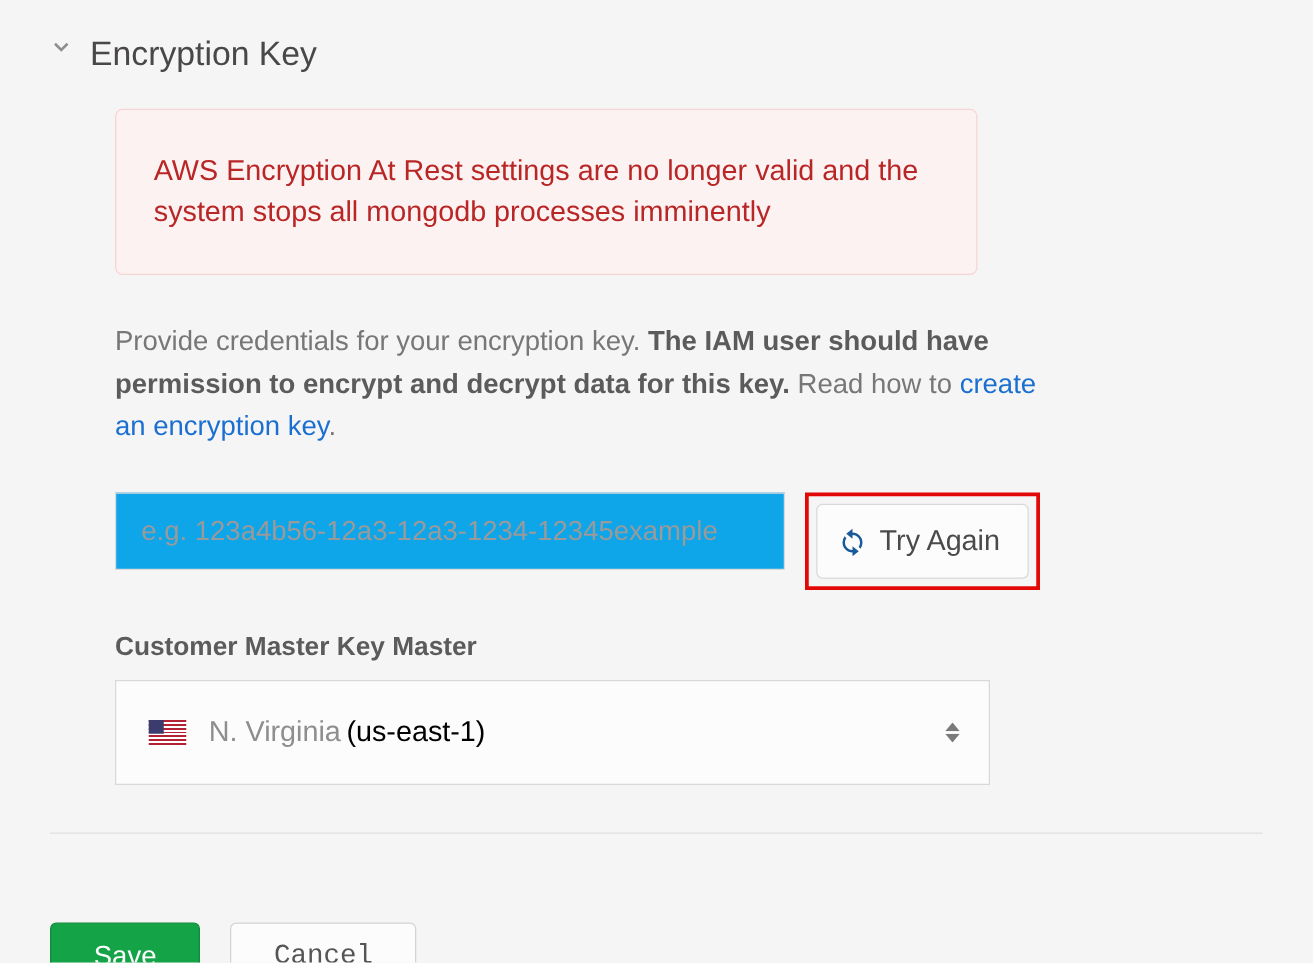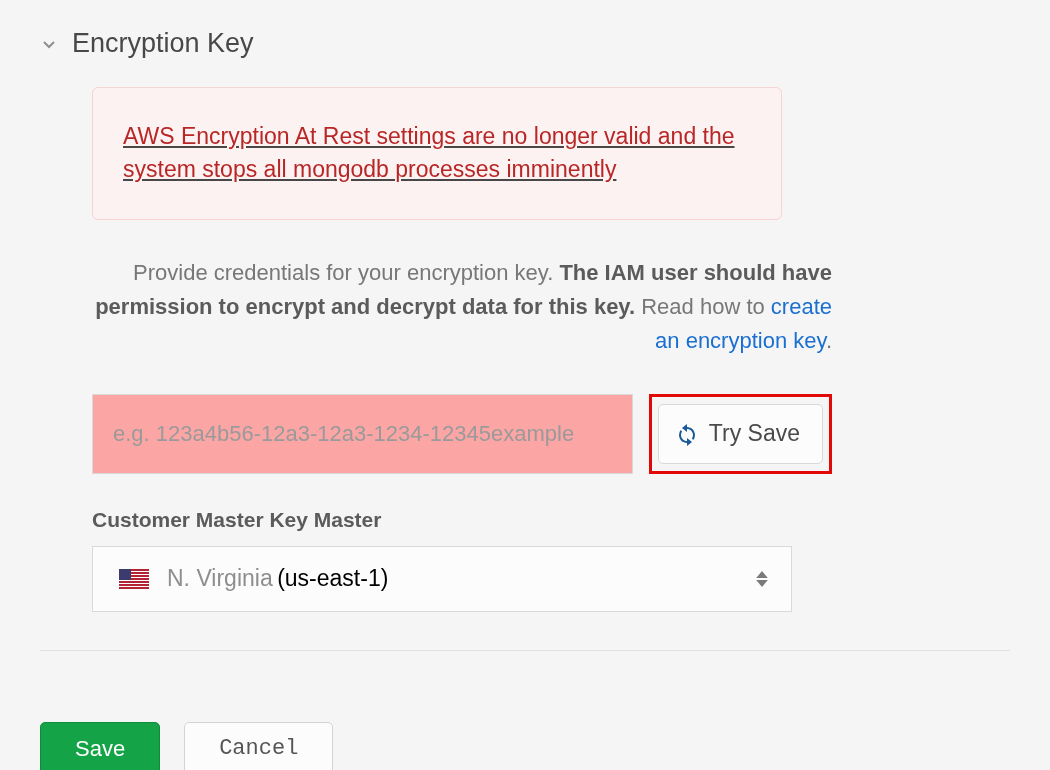--- a/index.html
+++ b/index.html
@@ -6,21 +6,21 @@
     body {
       font-family: -apple-system, BlinkMacSystemFont, "Segoe UI", Helvetica, Arial, sans-serif;
       background: #f5f5f5;
       width: 1050px;
       height: 770px;
       padding: 28px 40px;
       color: #494747;
     }
     .section-header {
       display: flex;
-      align-items: center;
+      align-items: flex-start;
       margin-bottom: 28px;
     }
     .chevron {
       width: 18px;
       height: 18px;
       margin-right: 14px;
       color: #8e8e8e;
       display: flex;
       align-items: center;
       justify-content: center;
@@ -34,34 +34,32 @@
       margin-left: 52px;
       max-width: 740px;
     }
     .alert-box {
       background: #fdf2f2;
       border: 1px solid #f6d4d4;
       border-radius: 6px;
       padding: 32px 30px 32px 30px;
       margin-bottom: 36px;
       max-width: 690px;
-      text-decoration: underline;
     }
     .alert-text {
       color: #b82626;
       font-size: 23px;
       line-height: 1.45;
     }
     .description {
       font-size: 22px;
       color: #777;
       line-height: 1.55;
       margin-bottom: 36px;
       max-width: 740px;
-      text-align: right;
     }
     .description .bold {
       color: #5b5b5b;
       font-weight: 600;
     }
     .description .link {
       color: #1a6fd1;
       cursor: pointer;
     }
     .field-label {
@@ -72,23 +70,23 @@
     }
     .input-row {
       display: flex;
       align-items: stretch;
       gap: 16px;
       margin-bottom: 34px;
     }
     .text-input {
       flex: 1;
       max-width: 700px;
-      height: 80px;
+      height: 62px;
       border: 1px solid #d9d9d9;
-      background: #fca5a5;
+      background: #0ea5e9;
       padding: 0 20px;
       font-size: 22px;
       color: #333;
       font-family: inherit;
     }
     .text-input::placeholder {
       color: #9a9a9a;
     }
     .try-again-wrap {
       border: 3px solid #e30808;
@@ -110,21 +108,21 @@
       cursor: pointer;
       font-family: inherit;
     }
     .refresh-icon {
       width: 24px;
       height: 24px;
       color: #195a9b;
     }
     .select-box {
       width: 700px;
-      height: 66px;
+      height: 84px;
       border: 1px solid #d9d9d9;
       background: #fcfcfc;
       display: flex;
       align-items: center;
       padding: 0 20px 0 26px;
       cursor: pointer;
       margin-bottom: 38px;
     }
     .flag {
       width: 30px;
@@ -226,21 +224,21 @@
   <div class="input-row">
     <input type="text" class="text-input" placeholder="e.g. 123a4b56-12a3-12a3-1234-12345example" style="">
     <div class="try-again-wrap">
       <button class="try-again-btn">
         <span class="refresh-icon">
           <svg viewBox="0 0 24 24" width="24" height="24" fill="currentColor">
             <path d="M12 5V2L7 6l5 4V7c3.31 0 6 2.69 6 6 0 1.3-.42 2.5-1.13 3.48l1.46 1.46A7.96 7.96 0 0 0 20 13c0-4.42-3.58-8-8-8z"></path>
             <path d="M12 19c-3.31 0-6-2.69-6-6 0-1.3.42-2.5 1.13-3.48L5.67 8.06A7.96 7.96 0 0 0 4 13c0 4.42 3.58 8 8 8v3l5-4-5-4v3z"></path>
           </svg>
         </span>
-        <span>Try Save</span>
+        <span>Try Again</span>
       </button>
     </div>
   </div>
 
   <div class="field-label">Customer Master Key Master</div>
   <div class="select-box">
     <span class="flag">
       <span class="flag-bg"></span>
       <span class="flag-canton"></span>
     </span>

